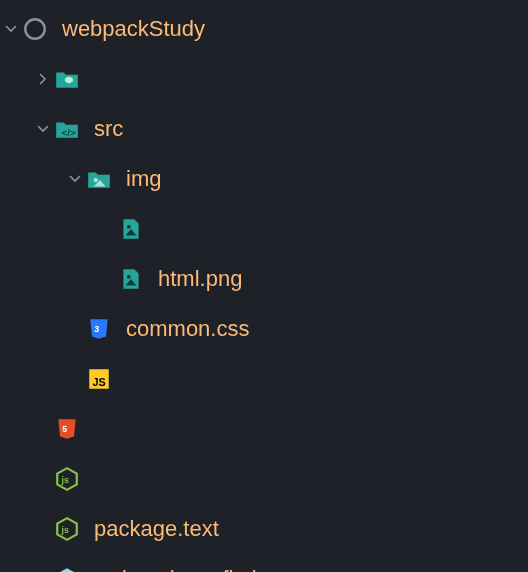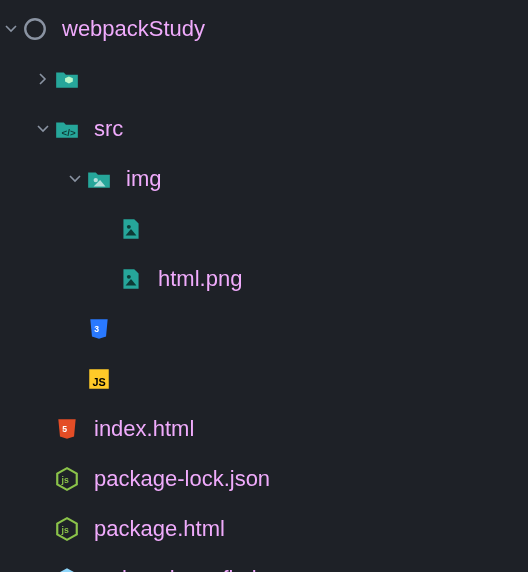--- a/index.html
+++ b/index.html
@@ -33,21 +33,21 @@
   .icon {
     width: 26px;
     height: 26px;
     margin-right: 14px;
     flex-shrink: 0;
     display: inline-flex;
     align-items: center;
     justify-content: center;
   }
   .icon svg { width: 26px; height: 26px; }
-  .label { color: #f0abfc; }
+  .label { color: #fdba74; }
 </style>
 </head>
 <body>
 
 <div class="tree-row">
   <span class="arrow">
     <svg viewBox="0 0 12 12">
         <path d="M1 3 L6 8 L11 3" fill="none" stroke="currentColor" stroke-width="1.6"></path>
       </svg>
   </span>
@@ -140,20 +140,21 @@
 <div class="tree-row">
   <span class="indent"></span>
     <span class="indent"></span>
   <span class="arrow"></span>
   <span class="icon">
     <svg viewBox="0 0 24 24">
         <path d="M4 3 L20 3 L18.5 19 L12 21 L5.5 19 Z" fill="#2979ff"></path>
         <text x="7.5" y="15" font-size="8" fill="#fff" font-weight="bold">3</text>
       </svg>
   </span>
+  <span class="label">common.css</span>
 </div>
 
 <div class="tree-row">
   <span class="indent"></span>
     <span class="indent"></span>
   <span class="arrow"></span>
   <span class="icon">
     <svg viewBox="0 0 24 24">
         <rect x="3" y="3" width="18" height="18" fill="#ffca28"></rect>
         <text x="6" y="18" font-size="10" fill="#000" font-weight="bold">JS</text>
@@ -163,45 +164,43 @@
 
 <div class="tree-row">
   <span class="indent"></span>
   <span class="arrow"></span>
   <span class="icon">
     <svg viewBox="0 0 24 24">
         <path d="M4 3 L20 3 L18.5 19 L12 21 L5.5 19 Z" fill="#e44d26"></path>
         <text x="7.5" y="15" font-size="8" fill="#fff" font-weight="bold">5</text>
       </svg>
   </span>
-  <span class="label">index.html</span>
 </div>
 
 <div class="tree-row">
   <span class="indent"></span>
   <span class="arrow"></span>
   <span class="icon">
     <svg viewBox="0 0 24 24">
         <path d="M12 2 L21 7 L21 17 L12 22 L3 17 L3 7 Z" fill="none" stroke="#8bc34a" stroke-width="2"></path>
         <text x="7" y="16" font-size="8" fill="#8bc34a" font-weight="bold">js</text>
       </svg>
   </span>
-  <span class="label">package-lock.json</span>
 </div>
 
 <div class="tree-row">
   <span class="indent"></span>
   <span class="arrow"></span>
   <span class="icon">
     <svg viewBox="0 0 24 24">
         <path d="M12 2 L21 7 L21 17 L12 22 L3 17 L3 7 Z" fill="none" stroke="#8bc34a" stroke-width="2"></path>
         <text x="7" y="16" font-size="8" fill="#8bc34a" font-weight="bold">js</text>
       </svg>
   </span>
-  <span class="label">package.html</span>
+  <span class="label">package.text</span>
 </div>
 
 <div class="tree-row">
   <span class="indent"></span>
   <span class="arrow"></span>
   <span class="icon">
     <svg viewBox="0 0 24 24">
         <path d="M12 2 L21 7 L21 17 L12 22 L3 17 L3 7 Z" fill="#8ed6fb"></path>
         <path d="M12 6 L17 9 L17 15 L12 18 L7 15 L7 9 Z" fill="#1c78c0"></path>
       </svg>

